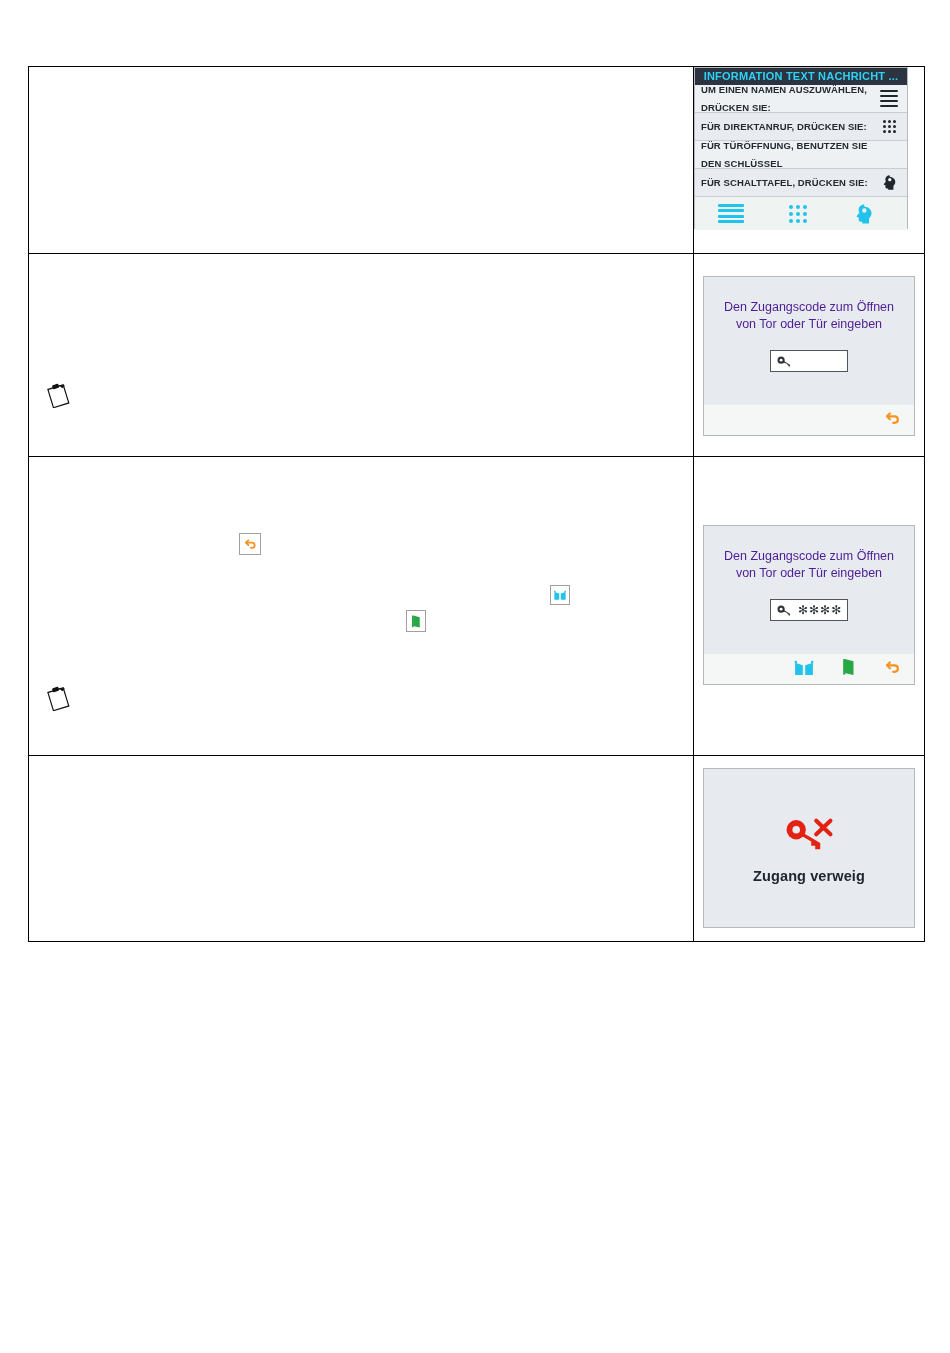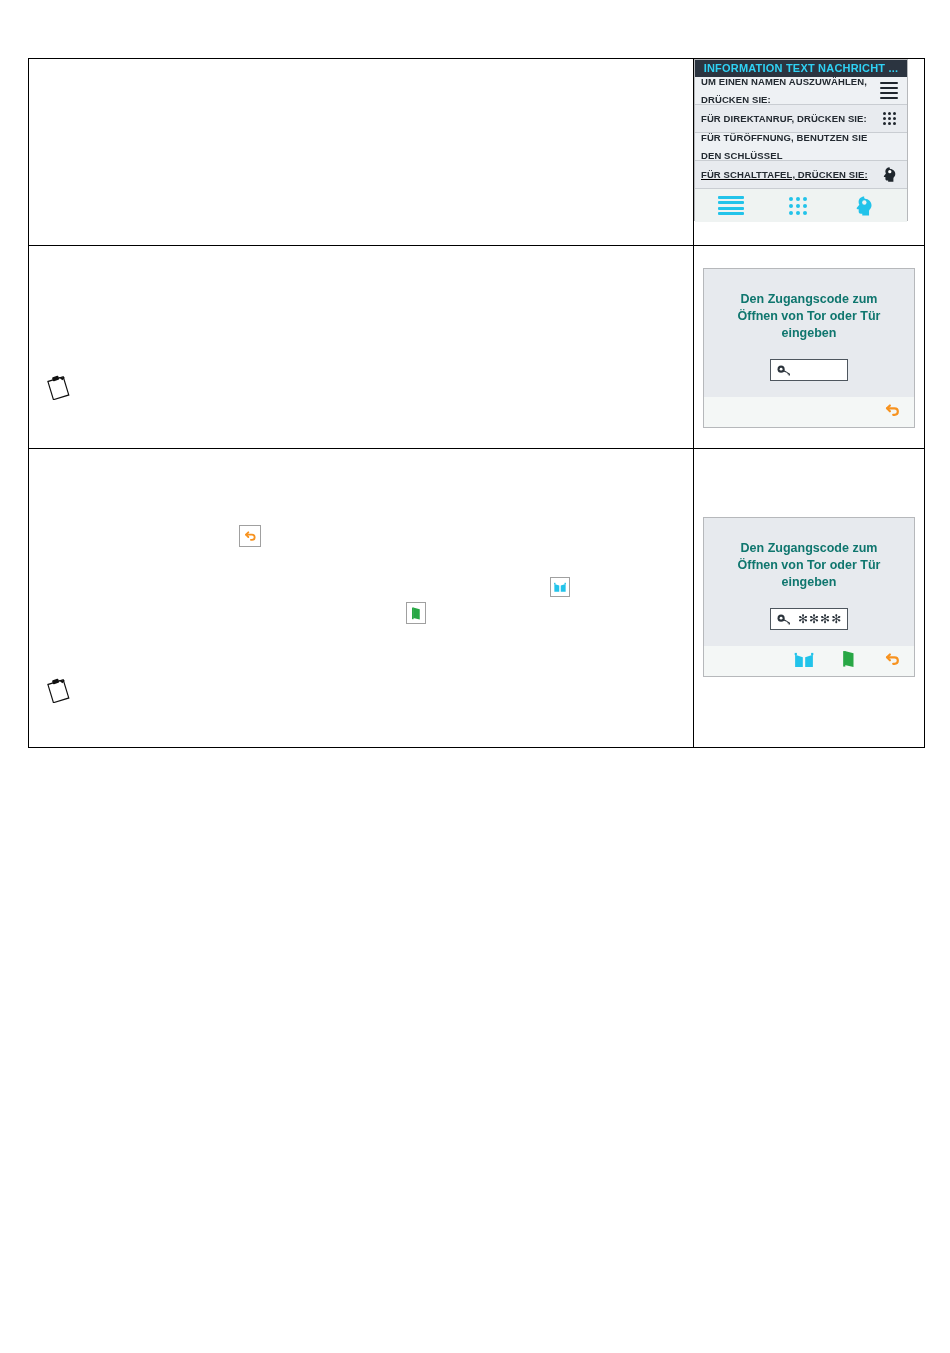--- a/index.html
+++ b/index.html
@@ -12,21 +12,21 @@
     height: 1353px;
     font-family: "Liberation Sans", sans-serif;
     position: relative;
     overflow: hidden;
   }
 
   
   .doc-table {
     position: absolute;
     left: 28px;
-    top: 58px;
+    top: 66px;
     width: 894px;
     border-collapse: collapse;
     table-layout: fixed;
   }
   .doc-table td {
     border: 1px solid #000000;
     vertical-align: top;
     padding: 0;
     position: relative;
   }
@@ -127,24 +127,24 @@
     height: 128px;
     display: flex;
     flex-direction: column;
     align-items: center;
     box-sizing: border-box;
     padding-top: 22px;
   }
   .code-prompt {
     font-size: 12.5px;
     line-height: 17px;
-    color: #0f766e;
+    color: #4c1d95;
     text-align: center;
     width: 180px;
-    font-weight: 700;
+    font-weight: 400;
   }
   .code-field {
     margin-top: 17px;
     width: 78px;
     height: 22px;
     border: 1px solid #4e565e;
     background: #ffffff;
     display: flex;
     align-items: center;
     padding-left: 6px;
@@ -224,21 +224,21 @@
                   <s style="background:#1f262d;"></s>
             </span>
           </div>
         </div>
 
         <div class="info-row">
           <div class="txt">FÜR TÜRÖFFNUNG, BENUTZEN SIE DEN SCHLÜSSEL</div>
           <div class="ic"></div>
         </div>
 
-        <div class="info-row" style="border-bottom:1px solid #c9cdd2;text-decoration:underline;">
+        <div class="info-row" style="border-bottom:1px solid #c9cdd2;">
           <div class="txt">FÜR SCHALTTAFEL, DRÜCKEN SIE:</div>
           <div class="ic">
             <svg width="17" height="17" viewBox="0 0 24 24" aria-hidden="true">
               <path fill="#1f262d" d="M12.2 1.6c-3.4 0-6.1 2.6-6.1 5.9 0 1.1.3 2.1.8 3L4.2 14c-.5.7-.1 1.6.8 1.6h1.2v2.6c0 1.2 1 2.2 2.3 2.2h1.6v2h7.4v-4.6c0-1.1.5-1.7 1.3-2.6.9-1 1.4-2.4 1.4-3.9 0-3.9-3.2-7-7.1-7.1-.3-.6-.6-.6-.9-.6z"></path>
               <circle cx="12.4" cy="8.1" r="2.3" fill="#ffffff"></circle>
             </svg>
           </div>
         </div>
 
         <div class="info-bar">
@@ -384,15 +384,33 @@
               <path d="M9.5 6.5 L6 10 L9.5 13.5" fill="none" stroke="#f79320" stroke-width="2.6" stroke-linecap="round" stroke-linejoin="round"></path>
               <path d="M6.2 10 L15 10 C17.6 10 19 11.6 19 13.9 C19 16.2 17.6 17.8 15 17.8 L13.4 17.8" fill="none" stroke="#f79320" stroke-width="2.6" stroke-linecap="round" stroke-linejoin="round"></path>
             </svg>
           </span>
         </div>
       </div>
     </td>
   </tr>
 
 
+  <tr class="row-5">
+    <td class="col-left note-cell"></td>
+    <td class="col-right">
+
+      <div class="screen scr-status" style="top:12px;">
+        <div class="status-ico" style="align-items:center;">
+          <svg width="52" height="38" viewBox="0 0 30 22" aria-hidden="true">
+            <circle cx="7.6" cy="7.4" r="5.6" fill="#e32213"></circle>
+            <circle cx="7.6" cy="7.4" r="2.2" fill="#e9ecef"></circle>
+            <path d="M11.7 9.2 L21.5 15.1 L21.5 18.6 L18.6 18.6 L18.6 16.6 L16.3 16.6 L16.3 14.2 L11.0 11.2 Z" fill="#e32213"></path>
+            <path d="M19.2 2.2 L27.4 10.0 M27.4 2.2 L19.2 10.0" stroke="#e32213" stroke-width="2.4" stroke-linecap="round"></path>
+          </svg>
+        </div>
+        <div class="status-label">Zugang verweig</div>
+      </div>
+
+    </td>
+  </tr>
 
 </tbody>
   </table>
 
 </body></html>

